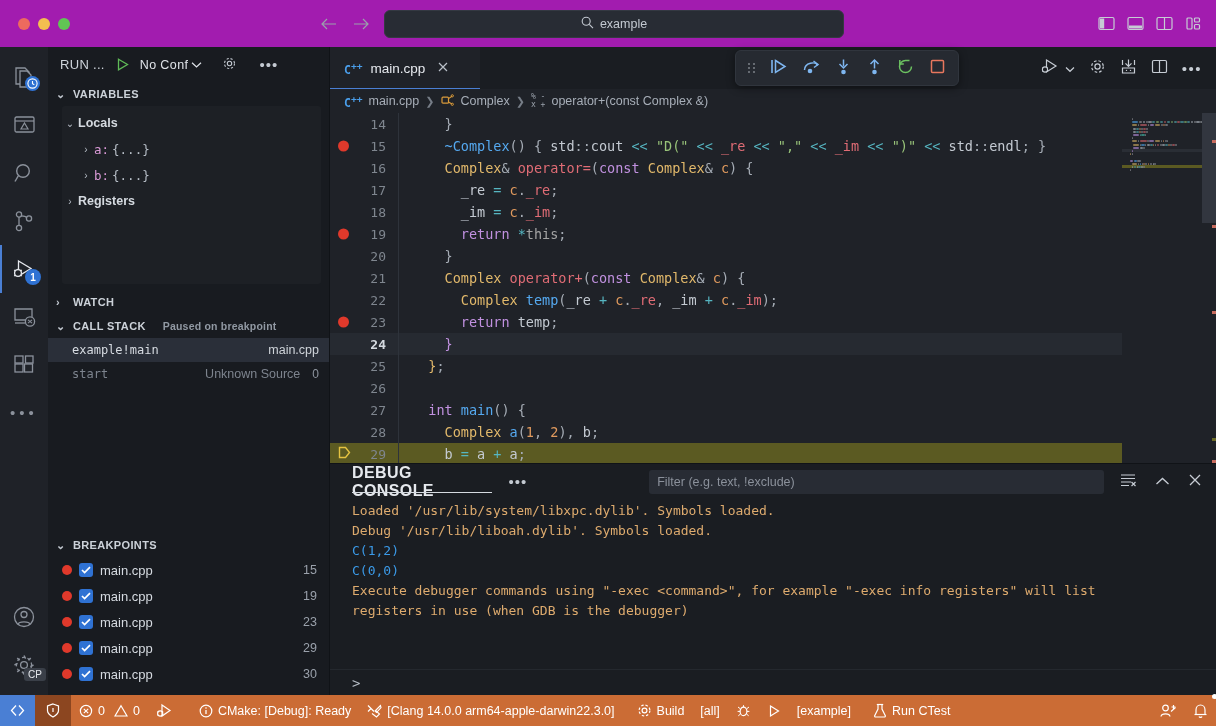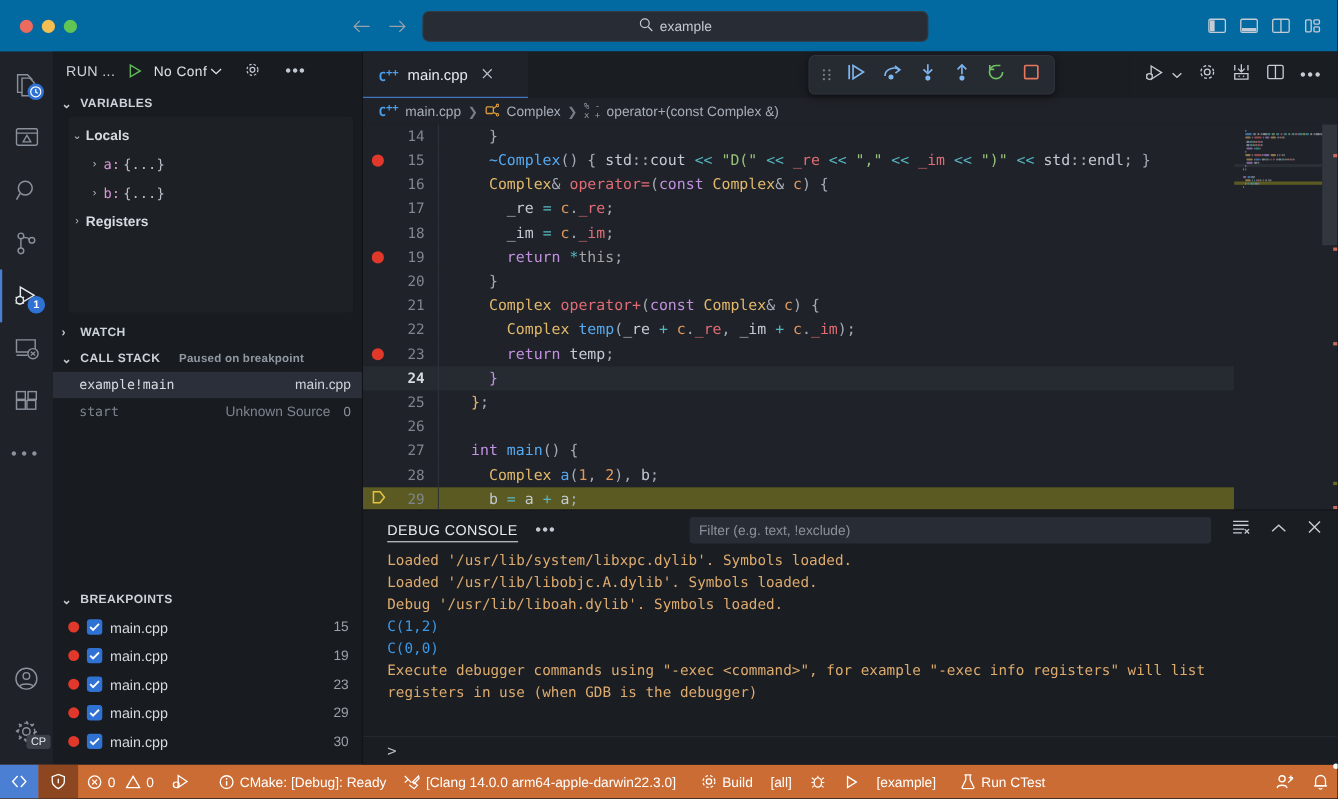--- a/index.html
+++ b/index.html
@@ -10,21 +10,21 @@
     overflow: hidden;
   }
   .root {
     position: relative; width: 1216px; height: 726px;
     background: #1f2228;
     display: flex; flex-direction: column;
   }
 
   
   .titlebar {
-    height: 47px; background: #0369a1;
+    height: 47px; background: #a21caf;
     display: flex; align-items: center; flex: 0 0 47px;
     position: relative;
   }
   .traffic { display: flex; gap: 8px; padding-left: 18px; width: 320px; align-items: center; }
   .dot { width: 12px; height: 12px; border-radius: 50%; }
   .dot.r { background: #ed6a5e; }
   .dot.y { background: #f4bf50; }
   .dot.g { background: #61c554; }
   .navarrows { display: flex; gap: 14px; align-items: center; color: #9aa1ab; }
   .navarrows svg { display: block; }
@@ -201,21 +201,21 @@
   .minimap { width: 80px; flex: 0 0 80px; position: relative; background: #1f2228; }
   .mmline { position: absolute; height: 2px; border-radius: 1px; }
   .mmhl { position: absolute; left: 0; right: 0; }
   .ovrscroll { width: 14px; flex: 0 0 14px; background: #1f2228; position: relative; }
   .ovthumb { position: absolute; left: 0; right: 0; background: #3a3f48; opacity: .7; }
   .ovmark { position: absolute; right: 0; width: 4px; height: 3px; }
 
   
   .panel { height: 232px; flex: 0 0 232px; background: #1a1d22; border-top: 1px solid #101317; display: flex; flex-direction: column; }
   .panelhdr { height: 35px; display: flex; align-items: center; padding: 0 14px 0 22px; gap: 16px; }
-  .ptab { font-size: 13px; font-weight: 400; letter-spacing: .4px; color: #e6e9ee; position: relative; height: 35px; display:flex; align-items:center; }
+  .ptab { font-size: 16px; font-weight: 700; letter-spacing: .4px; color: #e6e9ee; position: relative; height: 35px; display:flex; align-items:center; }
   .ptab::after { content:""; position:absolute; left:0; right:0; bottom: 6px; height:1px; background:#d5dae0; }
   .pdots { color: #c3c9d1; font-size: 15px; line-height: 8px; letter-spacing: 1px; }
   .filterbox {
     margin-left: 106px; width: 474px; height: 24px; background: #282c34;
     border-radius: 3px; display: flex; align-items: center; padding: 0 8px;
     color: #8b919b; font-size: 12.5px;
   }
   .panelactions { margin-left: auto; display: flex; align-items: center; gap: 18px; color: #c6ccd4; }
 
   .consolebody { flex: 1; overflow: hidden; padding-left: 22px; padding-top: 2px; }
@@ -782,21 +782,20 @@
             </span>
             <span>
               <svg width="14" height="14" viewBox="0 0 14 14">
                   <path d="M2 2 L12 12 M12 2 L2 12" stroke="#c6ccd4" stroke-width="1.3"></path>
                 </svg>
             </span>
           </span>
         </div>
         <div class="consolebody" id="consolebody">
             <div class="cline cout">Loaded '/usr/lib/system/libxpc.dylib'. Symbols loaded.</div>
-            <div class="cline cout">Loaded '/usr/lib/libobjc.A.dylib'. Symbols loaded.</div>
             <div class="cline cout">Debug '/usr/lib/liboah.dylib'. Symbols loaded.</div>
             <div class="cline cprog">C(1,2)</div>
             <div class="cline cprog">C(0,0)</div>
             <div class="cline cout">Execute debugger commands using "-exec &lt;command&gt;", for example "-exec info registers" will list</div>
             <div class="cline cout">registers in use (when GDB is the debugger)</div>
           </div>
         <div class="promptrow">
           <span class="promptchev">&gt;</span>
         </div>
       </div>

